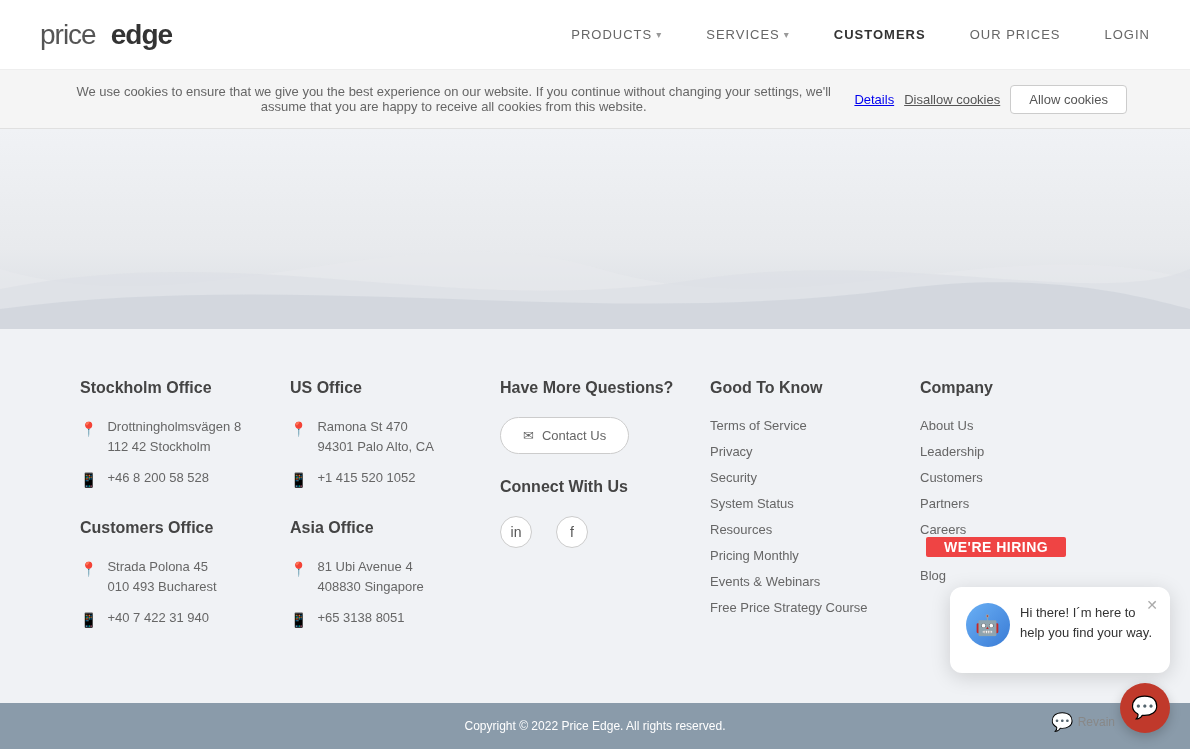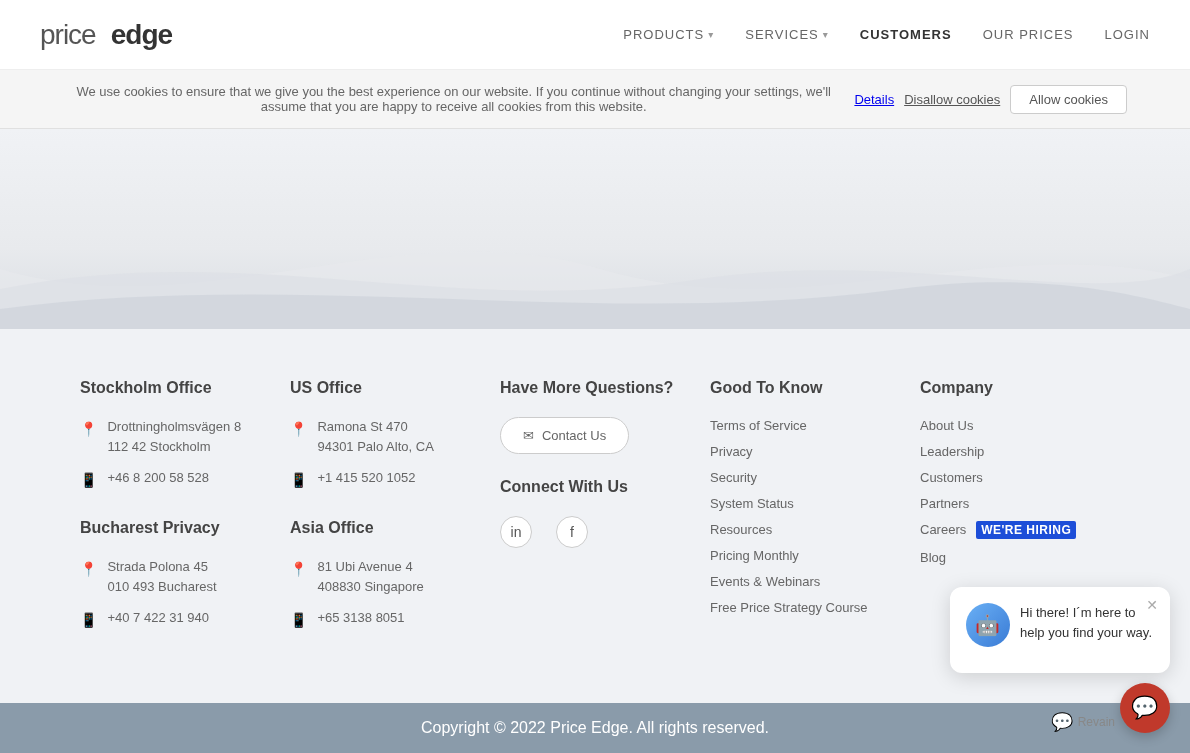--- a/index.html
+++ b/index.html
@@ -10,21 +10,21 @@
       display: flex;
       align-items: center;
       justify-content: space-between;
       padding: 0 40px;
       height: 70px;
       background: #fff;
       border-bottom: 1px solid #eee;
     }
     .nav-links {
       display: flex;
-      gap: 31px;
+      gap: 44px;
       align-items: center;
       justify-content: flex-end;
     }
     .nav-links a {
       text-decoration: none;
       color: #666;
       font-size: 13px;
       letter-spacing: 1px;
       text-transform: uppercase;
       font-weight: 500;
@@ -149,37 +149,37 @@
       justify-content: center;
       font-size: 14px;
       color: #555;
       cursor: pointer;
       background: #fff;
     }
 
     
     .hiring-badge {
       display: inline-block;
-      background: #1d4ed8;
+      background: #ef4444;
       color: #fff;
-      font-size: 12px;
+      font-size: 14px;
       font-weight: 700;
-      padding: 2px 5px;
+      padding: 2px 18px;
       border-radius: 2px;
       margin-left: 6px;
       vertical-align: middle;
       letter-spacing: 0.5px;
     }
 
     
     .footer-bottom {
       background: #8a9baa;
       padding: 16px 40px;
       text-align: center;
-      font-size: 16px;
+      font-size: 12px;
       color: #fff;
     }
 
     
     .chat-widget {
       position: fixed;
       bottom: 80px;
       right: 20px;
       width: 220px;
       background: #fff;
@@ -286,21 +286,21 @@
       <h3>Stockholm Office</h3>
       <div class="office-item">
         <span class="icon">📍</span>
         <span>Drottningholmsvägen 8<br>112 42 Stockholm</span>
       </div>
       <div class="office-item">
         <span class="icon">📱</span>
         <span>+46 8 200 58 528</span>
       </div>
 
-      <h3 style="margin-top:28px;">Bucharest Privacy</h3>
+      <h3 style="margin-top:28px;">Customers Office</h3>
       <div class="office-item">
         <span class="icon">📍</span>
         <span>Strada Polona 45<br>010 493 Bucharest</span>
       </div>
       <div class="office-item">
         <span class="icon">📱</span>
         <span>+40 7 422 31 940</span>
       </div>
     </div>
 

